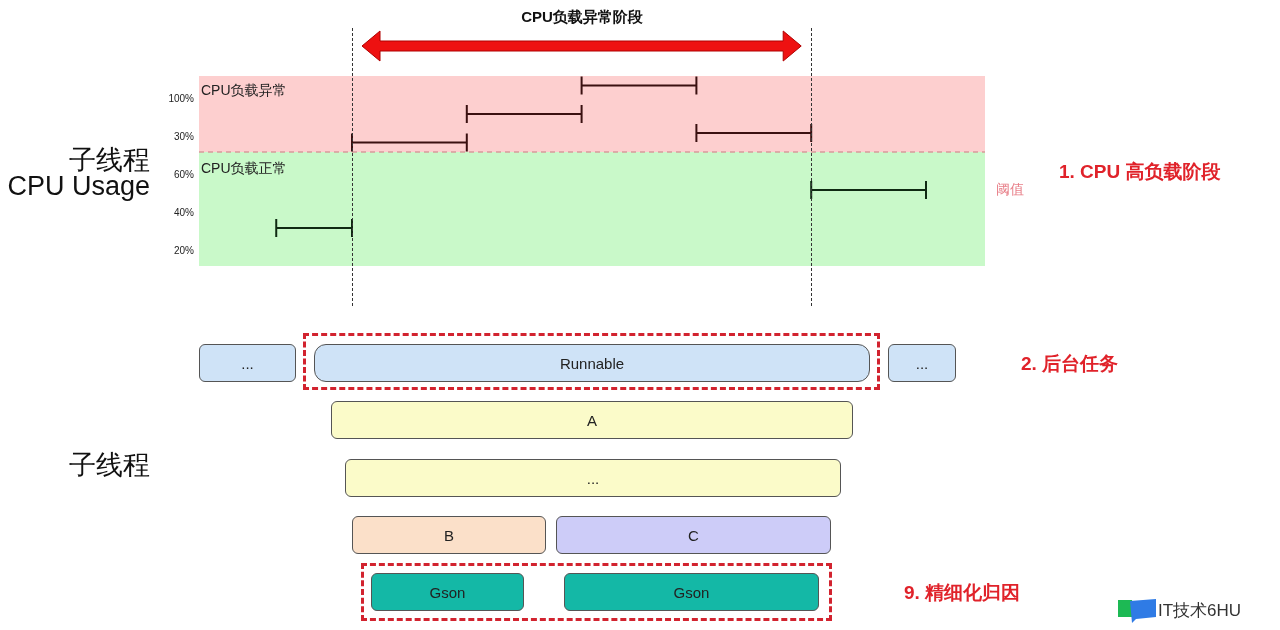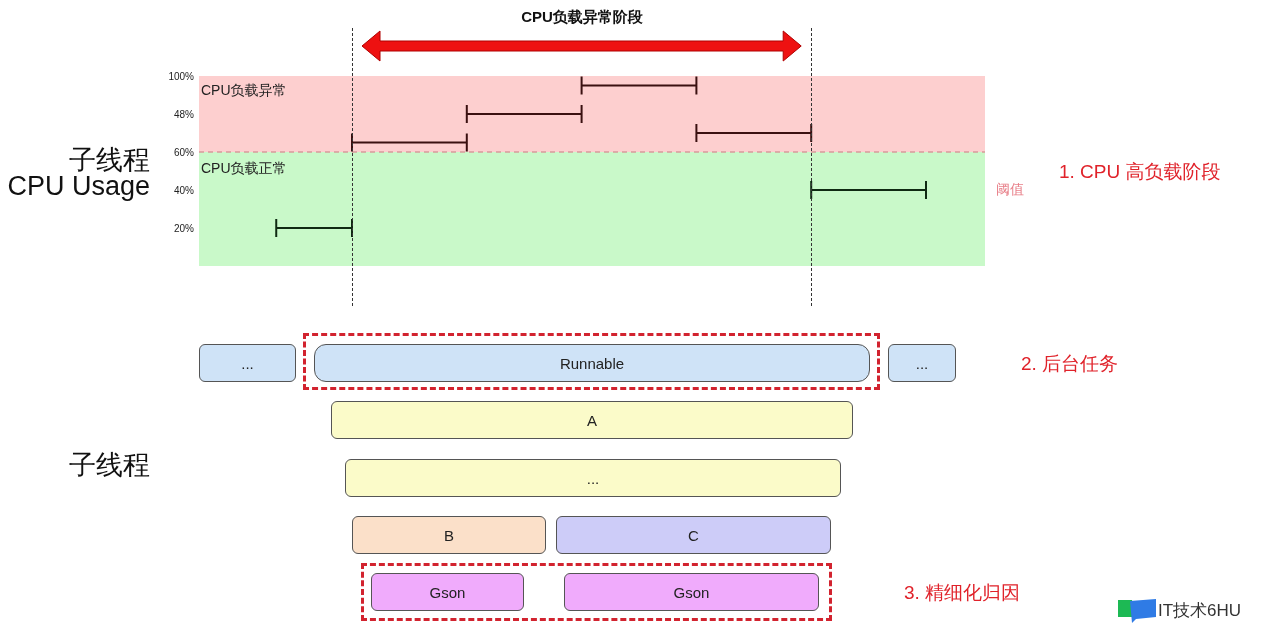--- a/index.html
+++ b/index.html
@@ -1,28 +1,28 @@
 <!DOCTYPE html>
 <html><head>
 <meta charset="utf-8">
 <style>
   html, body { margin:0; padding:0; background:#ffffff; }
   body { width:1280px; height:630px; position:relative; overflow:hidden; font-family:"Liberation Sans","DejaVu Sans",sans-serif; }
   .abs { position:absolute; }
   .side-label { position:absolute; width:150px; text-align:right; font-weight:normal; font-size:27px; line-height:26px; color:#111; }
-  .tick { position:absolute; left:150px; width:44px; text-align:right; font-size:10px; color:#222; transform:translateY(-50%); }
+  .tick { position:absolute; left:150px; width:44px; text-align:right; font-size:10px; color:#222; transform:translateY(-50%);margin-top:22px; }
   .zone-label { position:absolute; font-size:14px; color:#222; }
   .box { position:absolute; box-sizing:border-box; border:1px solid #555; border-radius:6px; display:flex; align-items:center; justify-content:center; font-size:15px; color:#222; }
   .blue { background:#cfe3f7; }
   .yellow { background:#fbfbc9; }
   .orange { background:#fbe0c9; }
   .purple { background:#cdccf8; }
-  .green { background:#f0abfc; }
+  .green { background:#14b8a6; }
   .dashbox { position:absolute; box-sizing:border-box; border:3px dashed #d2232f; }
-  .annot { position:absolute; color:#e0222a; font-weight:normal; font-size:19px; }
+  .annot { position:absolute; color:#e0222a; font-weight:bold; font-size:19px; }
   .vline { position:absolute; width:0; border-left:1px dashed #333; }
   #chart-svg { position:absolute; left:0; top:0; }
 </style>
 </head>
 <body>
 
 <svg id="chart-svg" width="1280" height="630">
   <rect id="zone-abnormal" x="199" y="76" width="786" height="76" fill="#fdcfcf"></rect>
   <rect id="zone-normal" x="199" y="152" width="786" height="114" fill="#c9f9c9"></rect>
   <line id="threshold-line" x1="199" x2="985" y1="152" y2="152" stroke="#d89a9a" stroke-width="1.5" stroke-dasharray="5,4"></line>
@@ -62,41 +62,41 @@
       <polygon points="362,46 380,31 380,41 783.2,41 783.2,31 801.2,46 783.2,61 783.2,51 380,51 380,61" fill="#ee1111" stroke="#b00000" stroke-width="1"></polygon>
     </g>
 </svg>
 
 <div class="vline" id="vline-start" style="left: 352px; top: 28px; height: 278px;"></div>
 <div class="vline" id="vline-end" style="left: 811.2px; top: 28px; height: 278px;"></div>
 
 <div class="abs" style="left:400px; top:8px; width:364px; text-align:center; font-weight:bold; font-size:15px; color:#111;">CPU负载异常阶段</div>
 
 <div class="tick" style="top:76px;">100%</div>
-<div class="tick" style="top:114px;">48%</div>
+<div class="tick" style="top:114px;">30%</div>
 <div class="tick" style="top:152px;">60%</div>
 <div class="tick" style="top:190px;">40%</div>
 <div class="tick" style="top:228px;">20%</div>
 
 <div class="zone-label" style="left:201px; top:82px;">CPU负载异常</div>
 <div class="zone-label" style="left:201px; top:160px;">CPU负载正常</div>
 
 <div class="abs" style="left:996px; top:145px; font-size:14px; color:#e8808a; font-weight:normal;margin-top:36px;">阈值</div>
 
 <div class="side-label" style="left:0; top:147px;">
   <div>子线程</div>
   <div>CPU Usage</div>
 </div>
 <div class="side-label" style="left:0; top:452px;">
   <div>子线程</div>
 </div>
 
 <div class="annot" style="left:1059px; top:159px;">1. CPU 高负载阶段</div>
 <div class="annot" style="left:1021px; top:351px;">2. 后台任务</div>
-<div class="annot" style="left:904px; top:580px;">3. 精细化归因</div>
+<div class="annot" style="left:904px; top:580px;">9. 精细化归因</div>
 
 <div class="box blue" style="left:199px; top:344px; width:97px; height:38px;">...</div>
 <div class="dashbox" style="left:303px; top:333px; width:577px; height:57px;"></div>
 <div class="box blue" style="left:314px; top:344px; width:556px; height:38px;border-radius:12px;">Runnable</div>
 <div class="box blue" style="left:888px; top:344px; width:68px; height:38px;">...</div>
 
 <div class="box yellow" style="left:331px; top:401px; width:522px; height:38px;">A</div>
 <div class="box yellow" style="left:345px; top:459px; width:496px; height:38px;">...</div>
 
 <div class="box orange" style="left:352px; top:516px; width:194px; height:38px;">B</div>

